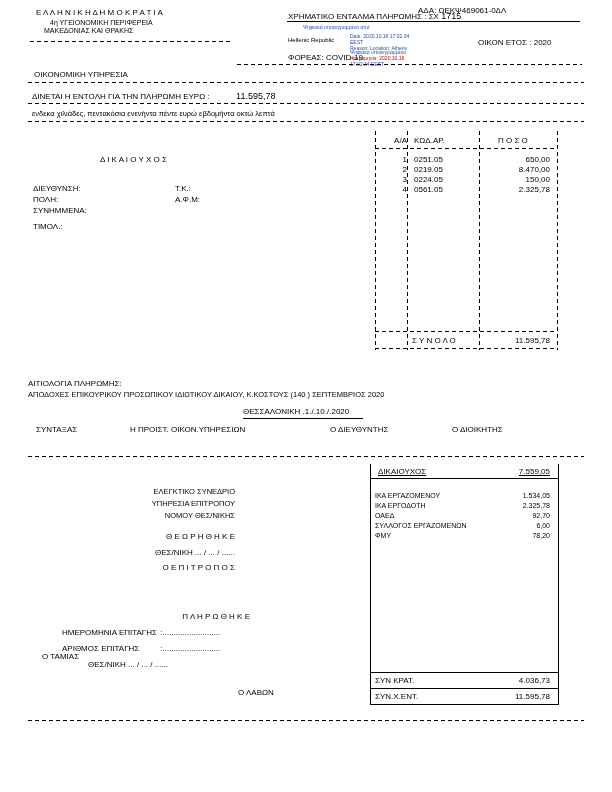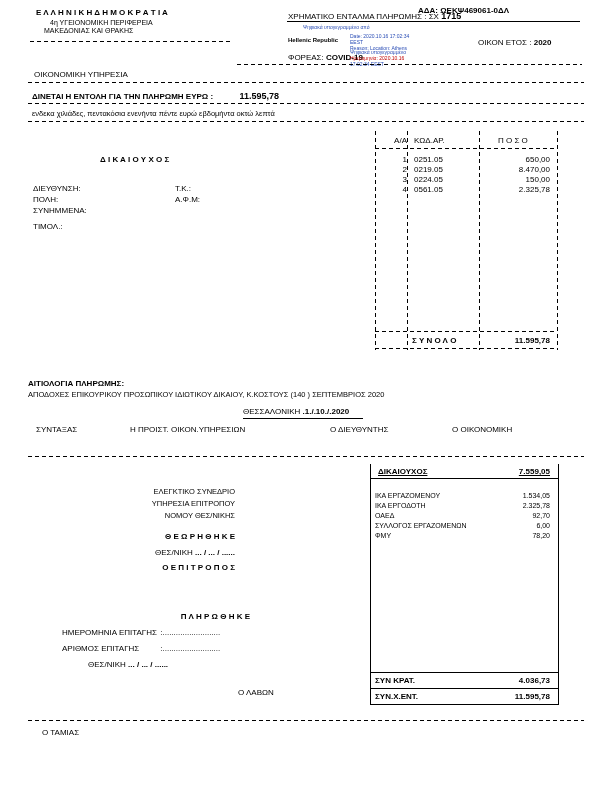--- a/index.html
+++ b/index.html
@@ -1,20 +1,20 @@
 <!DOCTYPE html>
 <html><head>
 <meta charset="utf-8">
 <style>
   html,body{margin:0;padding:0;background:#e8e8e8;}
   .page{position:relative;width:612px;height:792px;background:#ffffff;
         font-family:"Liberation Sans",sans-serif;font-size:8px;color:#000;
         margin:0 auto;overflow:hidden;}
   .abs{position:absolute;white-space:nowrap;line-height:1.15;}
-  .b{font-weight:bold;}
+  .b{font-weight:normal;}
   .c{text-align:right;}
   .r{text-align:right;}
   .fs7{font-size:7px;}
   .fs75{font-size:7.5px;}
   .fs9{font-size:9px;}
   .tiny{font-size:5px;line-height:6px;}
   .blue{color:#2a4db5;}
   .red{color:#c00000;}
   .dash-h{height:1px;background-image:repeating-linear-gradient(90deg,#000 0,#000 4px,transparent 4px,transparent 7px);}
   .dash-v{width:1px;background-image:repeating-linear-gradient(180deg,#000 0,#000 4px,transparent 4px,transparent 7px);}
@@ -118,21 +118,21 @@
 
   <div class="abs" style="left:243px;top:407px">
     <span>ΘΕΣΣΑΛΟΝΙΚΗ</span>
     <span class="b">.1./.10./.2020</span>
   </div>
   <div class="abs line-h" style="left:243px;top:418px;width:120px"></div>
 
   <div class="abs" style="left:36px;top:425px">ΣΥΝΤΑΞΑΣ</div>
   <div class="abs" style="left:130px;top:425px">Η ΠΡΟΙΣΤ. ΟΙΚΟΝ.ΥΠΗΡΕΣΙΩΝ</div>
   <div class="abs" style="left:330px;top:425px">Ο ΔΙΕΥΘΥΝΤΗΣ</div>
-  <div class="abs" style="left:452px;top:425px">Ο ΟΙΚΟΝΟΜΙΚΗ</div>
+  <div class="abs" style="left:452px;top:425px">Ο ΔΙΟΙΚΗΤΗΣ</div>
 
   <div class="abs dash-h" style="left:28px;top:456px;width:556px"></div>
 
   <div class="abs line-v" style="left:370px;top:464px;height:241px"></div>
   <div class="abs line-v" style="left:558px;top:464px;height:241px"></div>
   <div class="abs b" style="left:378px;top:467px;text-decoration:underline">ΔΙΚΑΙΟΥΧΟΣ</div>
   <div class="abs r b" style="left:460px;top:467px;width:90px;text-decoration:underline">7.559,05</div>
   <div class="abs line-h" style="left:370px;top:478px;width:189px"></div>
 
   <div class="abs fs7" style="left:375px;top:492px">ΙΚΑ ΕΡΓΑΖΟΜΕΝΟΥ</div>
@@ -170,18 +170,18 @@
     <span>:..........................</span>
   </div>
   <div class="abs" style="left:62px;top:644px">
     <span style="display:inline-block;width:96px">ΑΡΙΘΜΟΣ ΕΠΙΤΑΓΗΣ</span>
     <span>:..........................</span>
   </div>
   <div class="abs" style="left:88px;top:660px">
     <span>ΘΕΣ/ΝΙΚΗ</span>
     <span class="b">... / ... / ......</span>
   </div>
-  <div class="abs" style="left:42px;top:728px">Ο ΤΑΜΙΑΣ</div>
+  <div class="abs" style="left:42px;top:652px">Ο ΤΑΜΙΑΣ</div>
   <div class="abs" style="left:238px;top:688px">Ο ΛΑΒΩΝ</div>
 
   <div class="abs dash-h" style="left:28px;top:720px;width:556px"></div>
 
 </div>
 
 </body></html>

